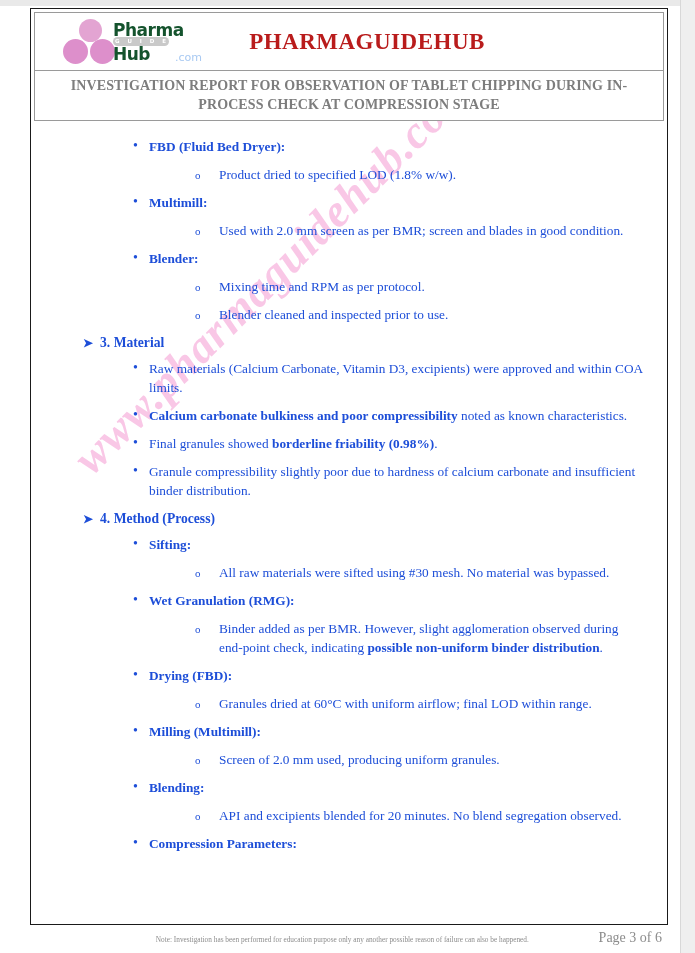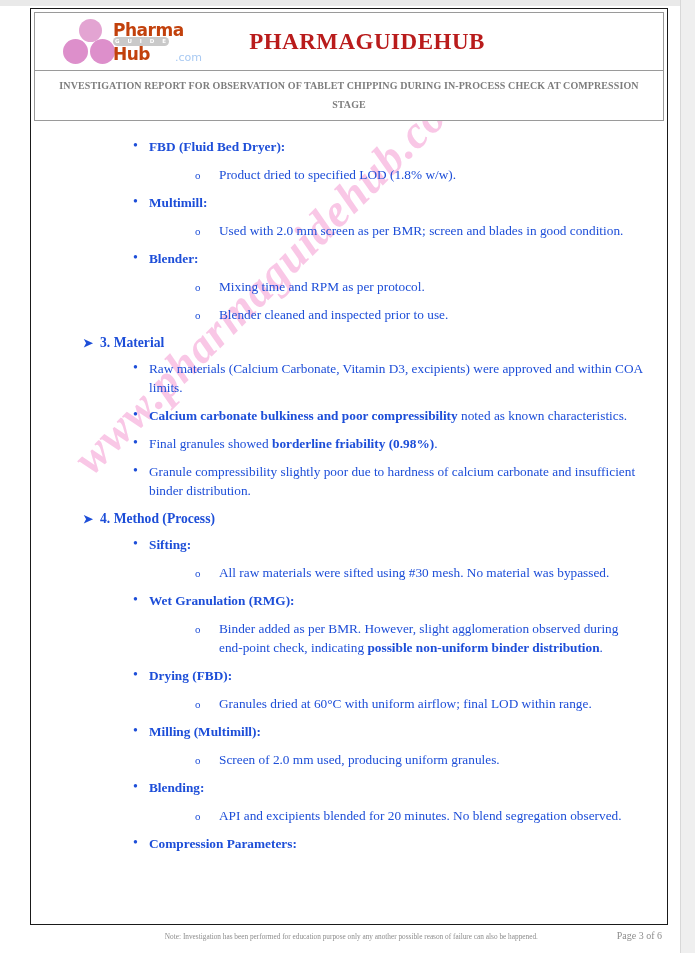--- a/index.html
+++ b/index.html
@@ -94,21 +94,21 @@
   .logo-dot {
     position: absolute;
     border-radius: 50%;
     background: #dd8fcb;
   }
   .logo-dot.pale { background: #e3a4d2; }
   .logo-word {
     position: absolute;
     font-family: "DejaVu Sans", sans-serif;
     font-weight: bold;
-    color: #c2410c;
+    color: #14532d;
     letter-spacing: -0.5px;
   }
   #logo-pharma { left: 54px; top: 1px;  font-size: 17px; }
   #logo-hub    { left: 54px; top: 25px; font-size: 17px; }
   #logo-com {
     position: absolute;
     left: 116px; top: 32px;
     font-family: "DejaVu Sans", sans-serif;
     font-weight: normal;
     font-size: 11px;
@@ -146,21 +146,21 @@
   }
 
   #header-title-row {
     padding: 5px 14px 6px 14px;
     background: #ffffff;
   }
   #doc-title {
     text-align: center;
     font-family: "Liberation Serif", "DejaVu Serif", serif;
     font-weight: bold;
-    font-size: 10px;
+    font-size: 14px;
     line-height: 19px;
     color: #7d7d7d;
     letter-spacing: 0.1px;
   }
 
   
   #content {
     position: relative;
     z-index: 2;
     padding: 16px 24px 0 24px;
@@ -240,21 +240,21 @@
   #footer-note {
     flex: 1;
     text-align: center;
     font-family: Liberation Serif, serif;
     font-size: 7.3px;
     color: #8c8c8c;
     padding-left: 50px;
   }
   #footer-page {
     font-family: "Liberation Serif", "DejaVu Serif", serif;
-    font-size: 10px;
+    font-size: 14px;
     color: #8c8c8c;
     white-space: nowrap;
   }
 </style>
 </head>
 <body>
 
 <div id="viewport">
 
   <div class="gray-gutter-top"></div>

